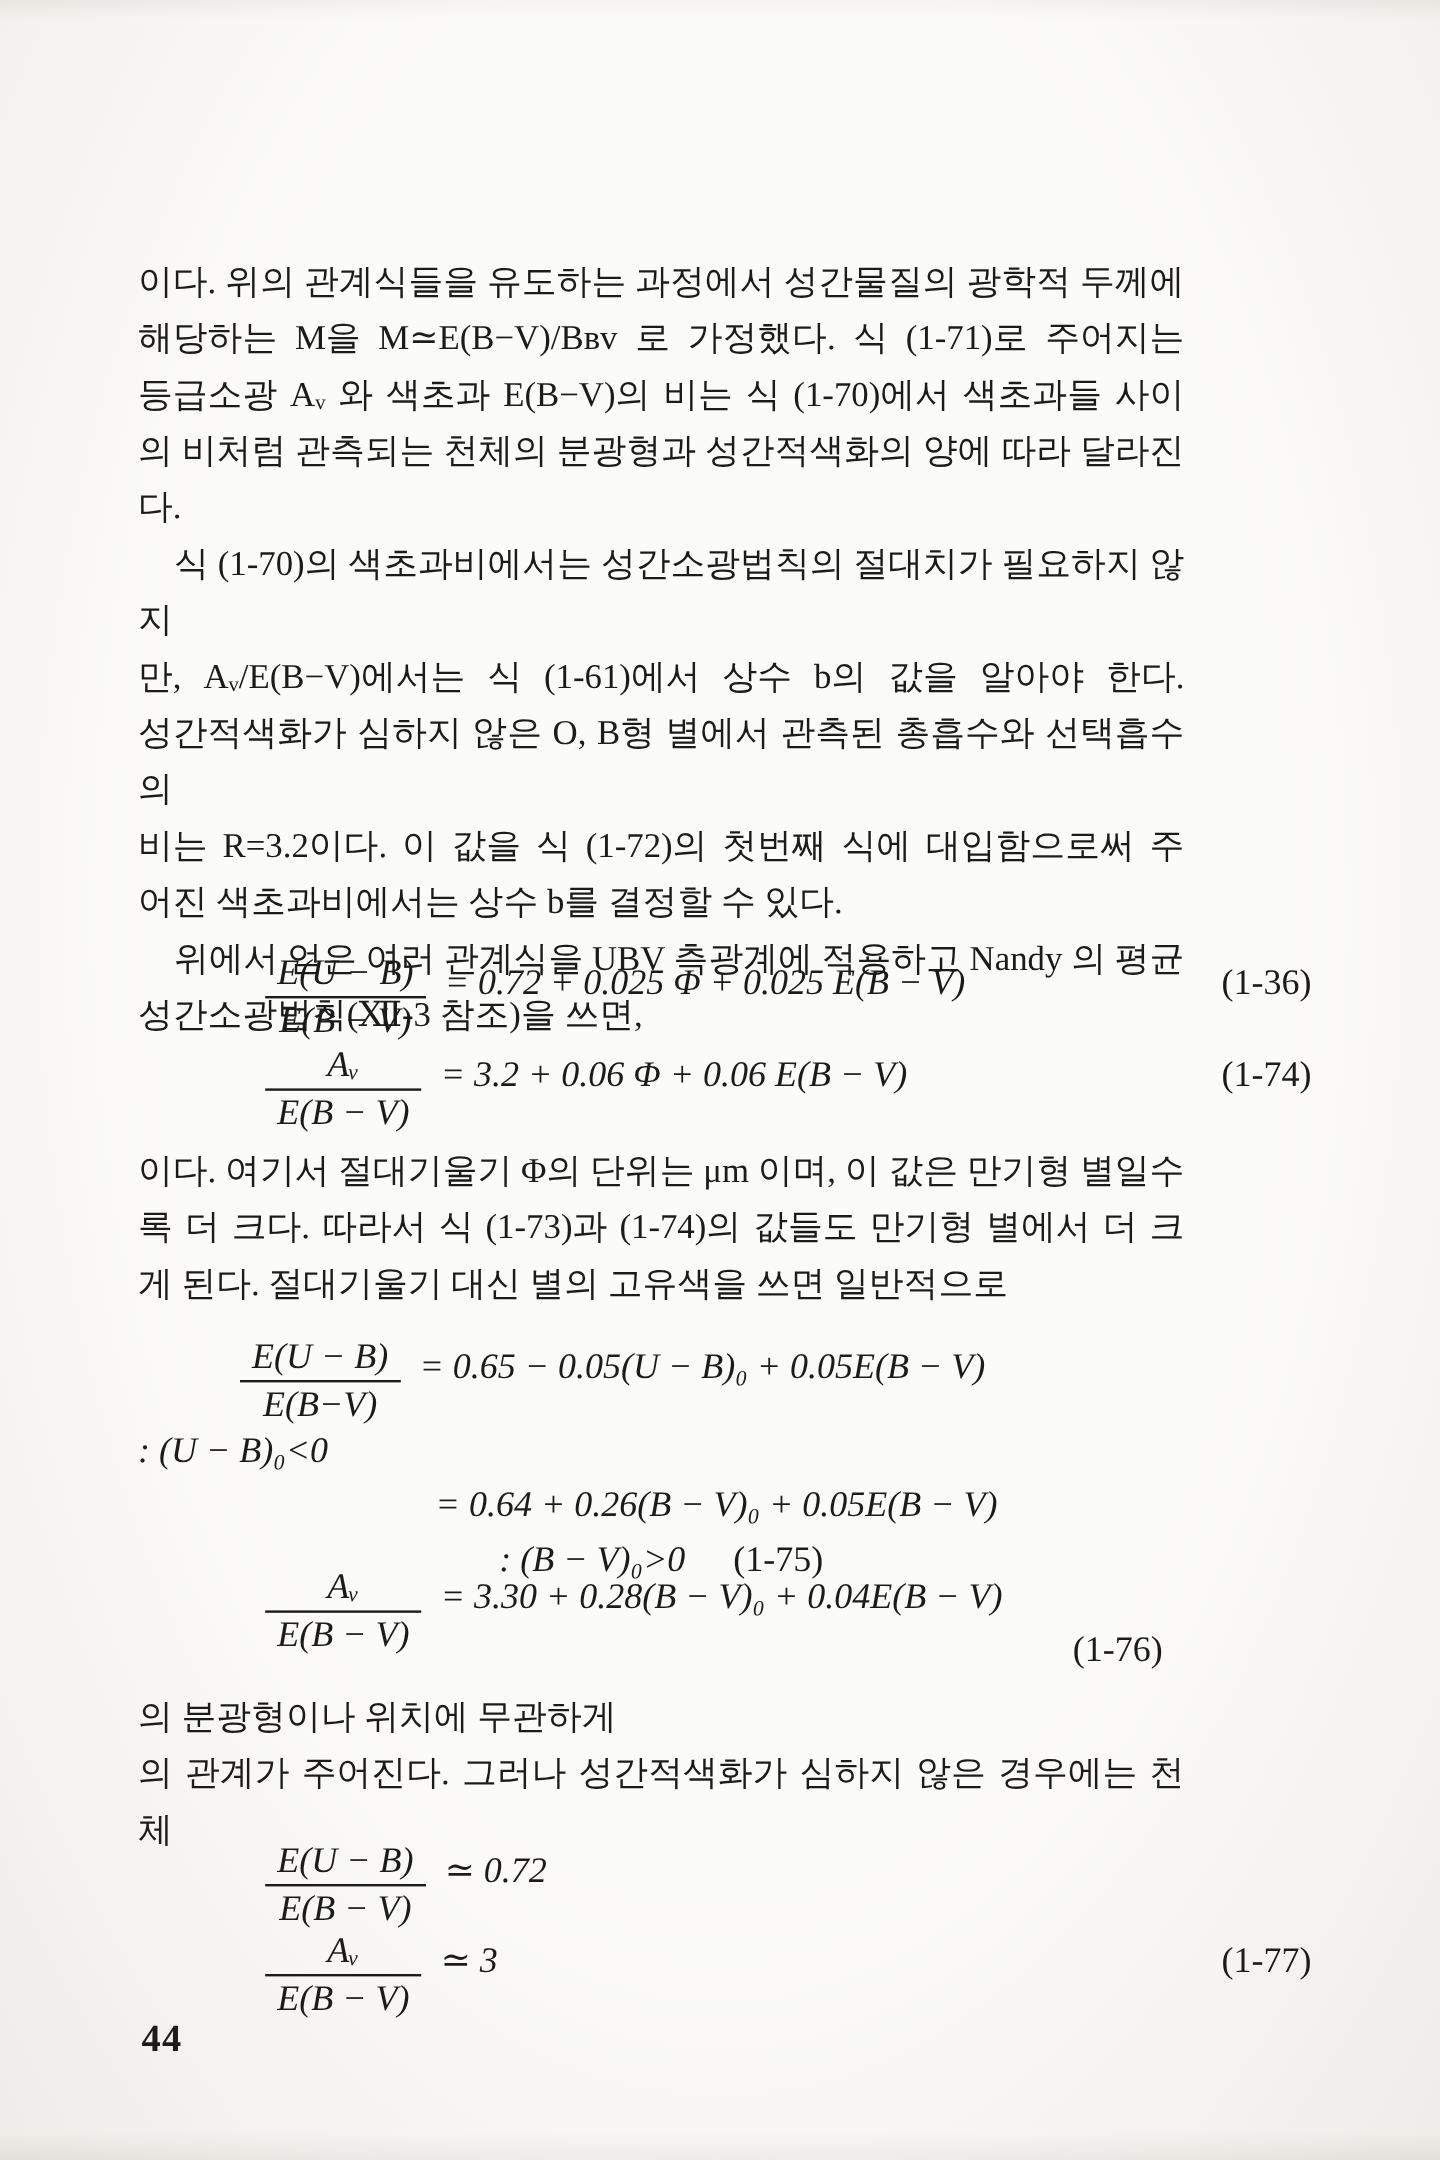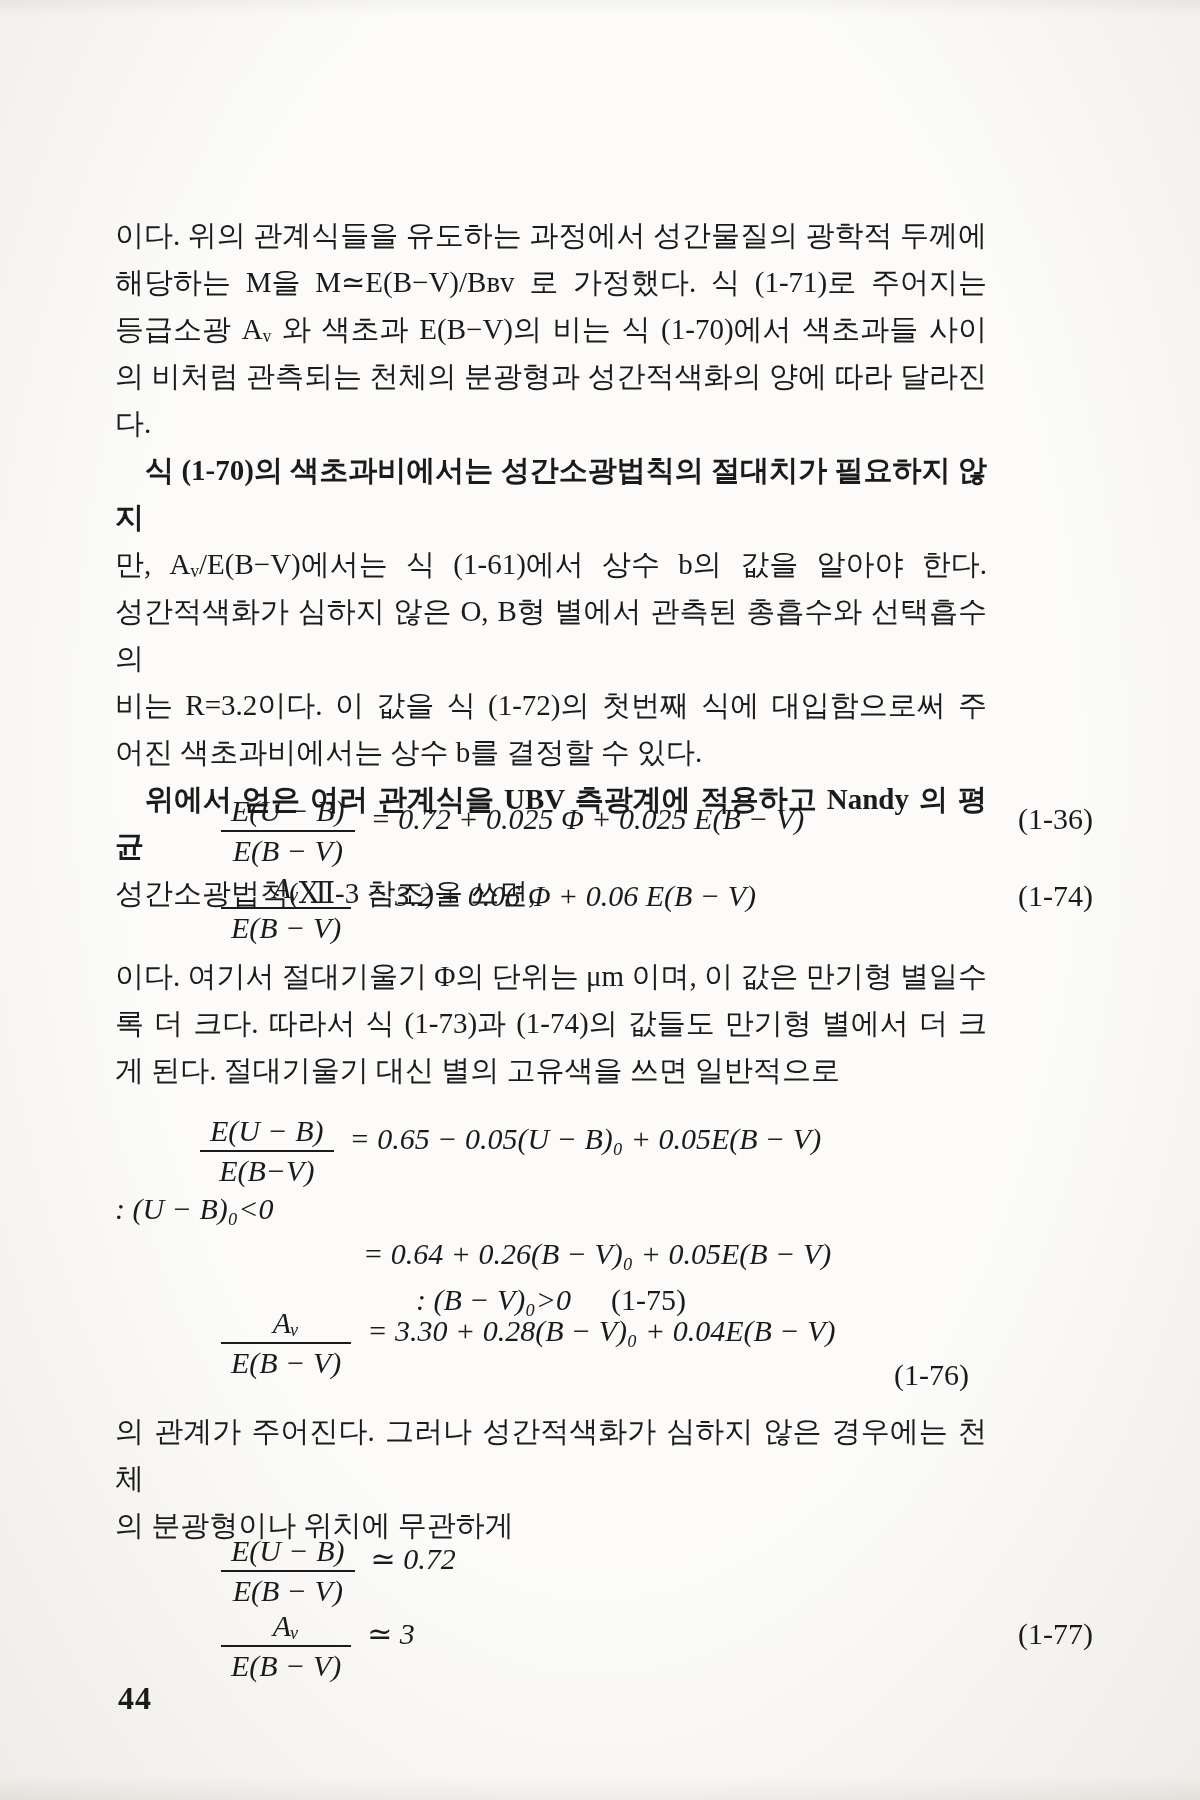--- a/index.html
+++ b/index.html
@@ -7,21 +7,21 @@
     width:1200px;height:1800px;position:relative;overflow:hidden;
     background:linear-gradient(180deg,#e7e5e0 0px,#f8f7f4 16px,#f8f7f4 1776px,#e7e5e0 1800px);
     font-family:"Liberation Serif","DejaVu Serif",serif;
     color:#1b1b1b;
   }
   .vignette{position:absolute;inset:0;pointer-events:none;
     background:radial-gradient(ellipse at 50% 42%,rgba(255,255,255,.55) 55%,rgba(210,206,198,.25) 100%);}
   .textblock{position:absolute;left:115px;width:872px;font-size:29px;line-height:47px;}
   .line{text-align:justify;text-align-last:justify;}
   .line.short{text-align-last:left;}
-  .line.indent{text-indent:30px;font-weight:bold;}
+  .line.indent{text-indent:30px;}
   .eq{position:absolute;left:115px;width:872px;display:flex;align-items:center;font-size:30px;}
   .frac{display:inline-block;text-align:center;line-height:1.12;font-style:italic;flex:0 0 auto;margin-top:24px;}
   .frac .num{display:block;padding:0 10px 2px;}
   .frac .den{display:block;border-top:2.5px solid #1b1b1b;padding:2px 10px 0;}
   .rhs{margin-left:16px;font-style:italic;white-space:nowrap;text-align:right;}
   .eqlabel{margin-left:auto;font-style:normal;white-space:nowrap;}
   .eq75{position:absolute;left:115px;top:1090px;width:872px;font-size:30px;}
   .eq75 .row1{display:flex;align-items:center;padding-left:85px;}
   .eq75 .condrow{font-style:italic;line-height:44px;text-align:left;padding-right:150px;white-space:nowrap;}
   .eq75 .row2{font-style:italic;line-height:46px;padding-left:248px;white-space:nowrap;font-family:Liberation Serif, serif;}
@@ -94,22 +94,22 @@
 <div class="eq" style="top:1282px;padding-left:106px;">
   <span class="frac">
     <span class="num">Aᵥ</span>
     <span class="den">E(B − V)</span>
   </span>
   <span class="rhs">= 3.30 + 0.28(B − V)₀ + 0.04E(B − V)</span>
 </div>
 <div class="labelrow" style="top:1358px;">(1-76)</div>
 
 <div class="textblock" style="top:1408px;">
+  <div class="line short">의 분광형이나 위치에 무관하게</div>
   <div class="line">의 관계가 주어진다.  그러나 성간적색화가 심하지 않은 경우에는 천체</div>
-  <div class="line short">의 분광형이나 위치에 무관하게</div>
 </div>
 
 <div class="eq" style="top:1510px;padding-left:106px;">
   <span class="frac">
     <span class="num">E(U − B)</span>
     <span class="den">E(B − V)</span>
   </span>
   <span class="rhs">≃ 0.72</span>
 </div>
 <div class="eq" style="top:1585px;padding-left:106px;">

